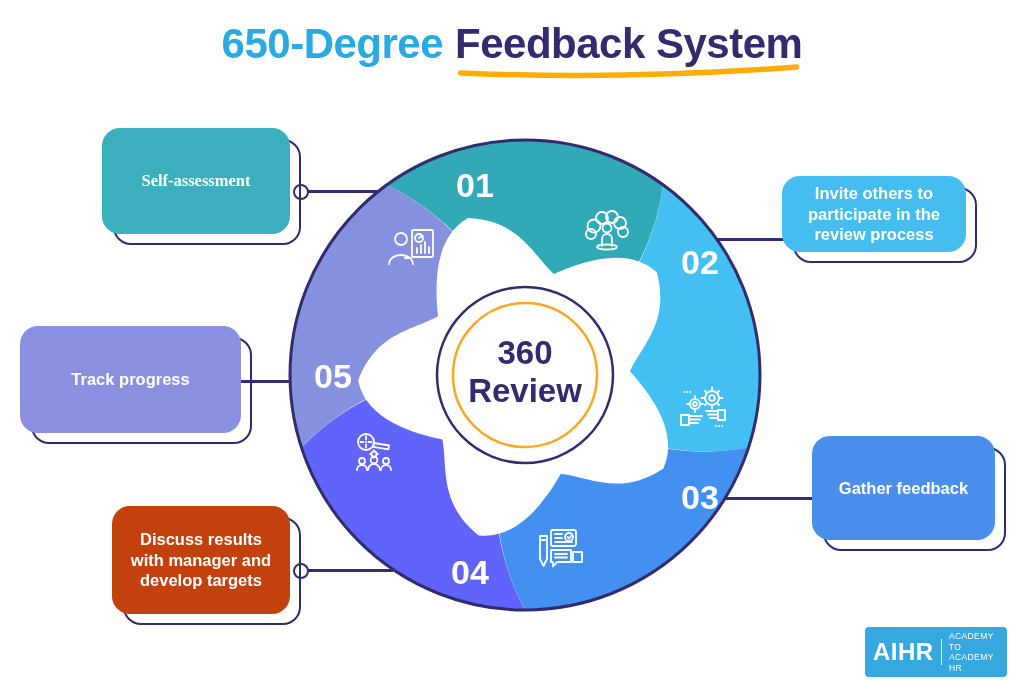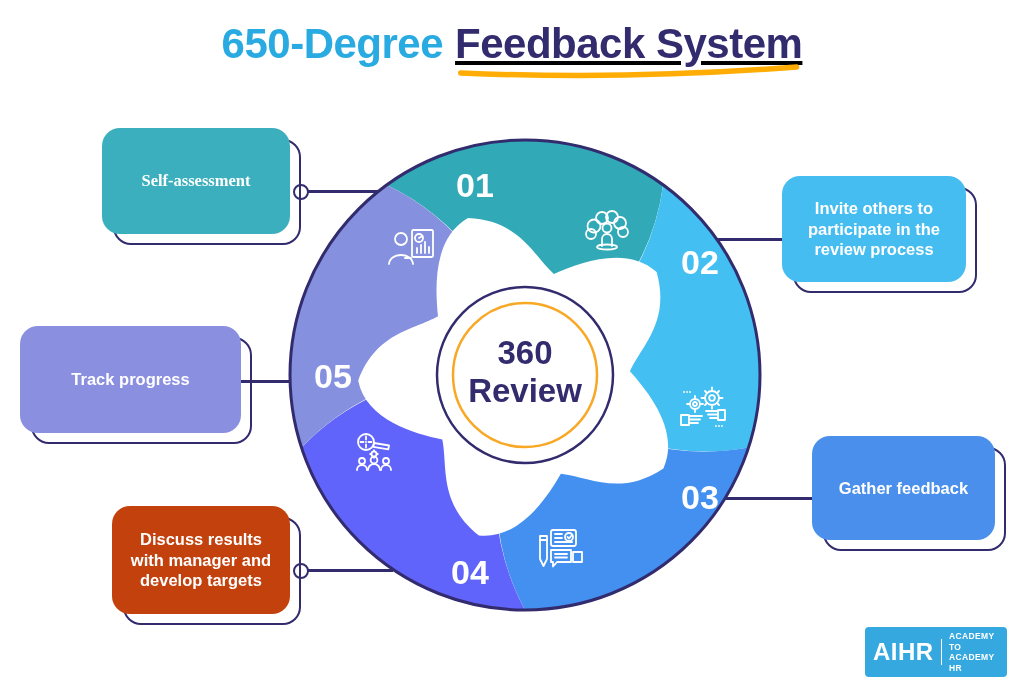--- a/index.html
+++ b/index.html
@@ -2,21 +2,21 @@
 <html><head>
 <meta charset="utf-8">
 <style>
   html,body{margin:0;padding:0;background:#fff;}
   .stage{position:relative;width:1024px;height:680px;background:#fff;overflow:hidden;
          font-family:"Liberation Sans",sans-serif;}
   
   .title{position:absolute;top:20px;left:0;width:1024px;text-align:center;
          font-weight:bold;font-size:42px;letter-spacing:-0.5px;white-space:nowrap;}
   .t1{color:#29ABE2;}
-  .t2wrap{position:relative;display:inline-block;margin-left:12px;text-decoration:underline;}
+  .t2wrap{position:relative;display:inline-block;margin-left:12px;}
   .t2{color:#322B6E;}
   .swoosh{position:absolute;left:0;bottom:-12px;width:100%;height:18px;overflow:visible;}
   
   .wheel{position:absolute;left:275px;top:125px;width:500px;height:500px;}
   .segnum{fill:#fff;font-weight:bold;font-size:34px;text-anchor:middle;
           font-family:"Liberation Sans",sans-serif;}
   .hubtxt{fill:#322B6E;font-weight:bold;font-size:33px;text-anchor:middle;
           font-family:"Liberation Sans",sans-serif;}
   .ic{stroke:#fff;fill:none;stroke-width:1.8;stroke-linecap:round;stroke-linejoin:round;}
   .dot{fill:#fff;stroke:none;}
@@ -29,21 +29,21 @@
            text-align:center;color:#fff;font-weight:bold;font-size:16.5px;line-height:1.25;
            padding:0 14px;box-sizing:border-box;}
   .conn-line{position:absolute;height:2.5px;background:#322B6E;}
   .conn-dot{position:absolute;width:16px;height:16px;border-radius:50%;
             background:#fff;border:2.5px solid #322B6E;box-sizing:border-box;}
   
   .logo{position:absolute;left:865px;top:627px;width:142px;height:50px;background:#35A8E0;
         border-radius:4px;display:flex;align-items:center;padding:0 8px;box-sizing:border-box;}
   .logo-brand{color:#fff;font-weight:bold;font-size:24px;letter-spacing:0.5px;}
   .logo-divider{width:1.5px;height:26px;background:#fff;margin:0 7px;}
-  .logo-tagline{display:flex;flex-direction:column;color:#fff;font-weight:bold;
+  .logo-tagline{display:flex;flex-direction:column;color:#fff;font-weight:normal;
                 font-size:8.5px;line-height:10.5px;letter-spacing:0.4px;}
 </style>
 </head>
 <body>
 
 <div class="stage">
 
   <div class="title">
     <span class="t1">650-Degree</span><span class="t2wrap"><span class="t2">Feedback System</span><svg class="swoosh" viewBox="0 0 380 18" preserveAspectRatio="none">
           <path d="M6,11 Q190,18 374,5" stroke="#FFAD05" stroke-width="5.5" fill="none" stroke-linecap="round"></path>
@@ -168,21 +168,21 @@
   <div class="conn-line" style="left:222px;top:380px;width:68px;"></div>
   <div class="conn-dot" style="left:208px;top:374px;"></div>
 
   <div class="callout" style="left:102px;top:128px;width:199px;height:117px;font-family:Liberation Serif, serif;">
     <div class="co-outline"></div>
     <div class="co-fill" style="background: rgb(59, 175, 189);">
       <span>Self-assessment</span>
     </div>
   </div>
 
-  <div class="callout" style="left:782px;top:176px;width:195px;height:117px;border-radius:28px;">
+  <div class="callout" style="left:782px;top:176px;width:195px;height:87px;border-radius:28px;">
     <div class="co-outline"></div>
     <div class="co-fill" style="background: rgb(69, 189, 240);">
       <span>Invite others to participate in the review process</span>
     </div>
   </div>
 
   <div class="callout" style="left:812px;top:436px;width:194px;height:115px;">
     <div class="co-outline"></div>
     <div class="co-fill" style="background: rgb(74, 143, 236);">
       <span>Gather feedback</span>

